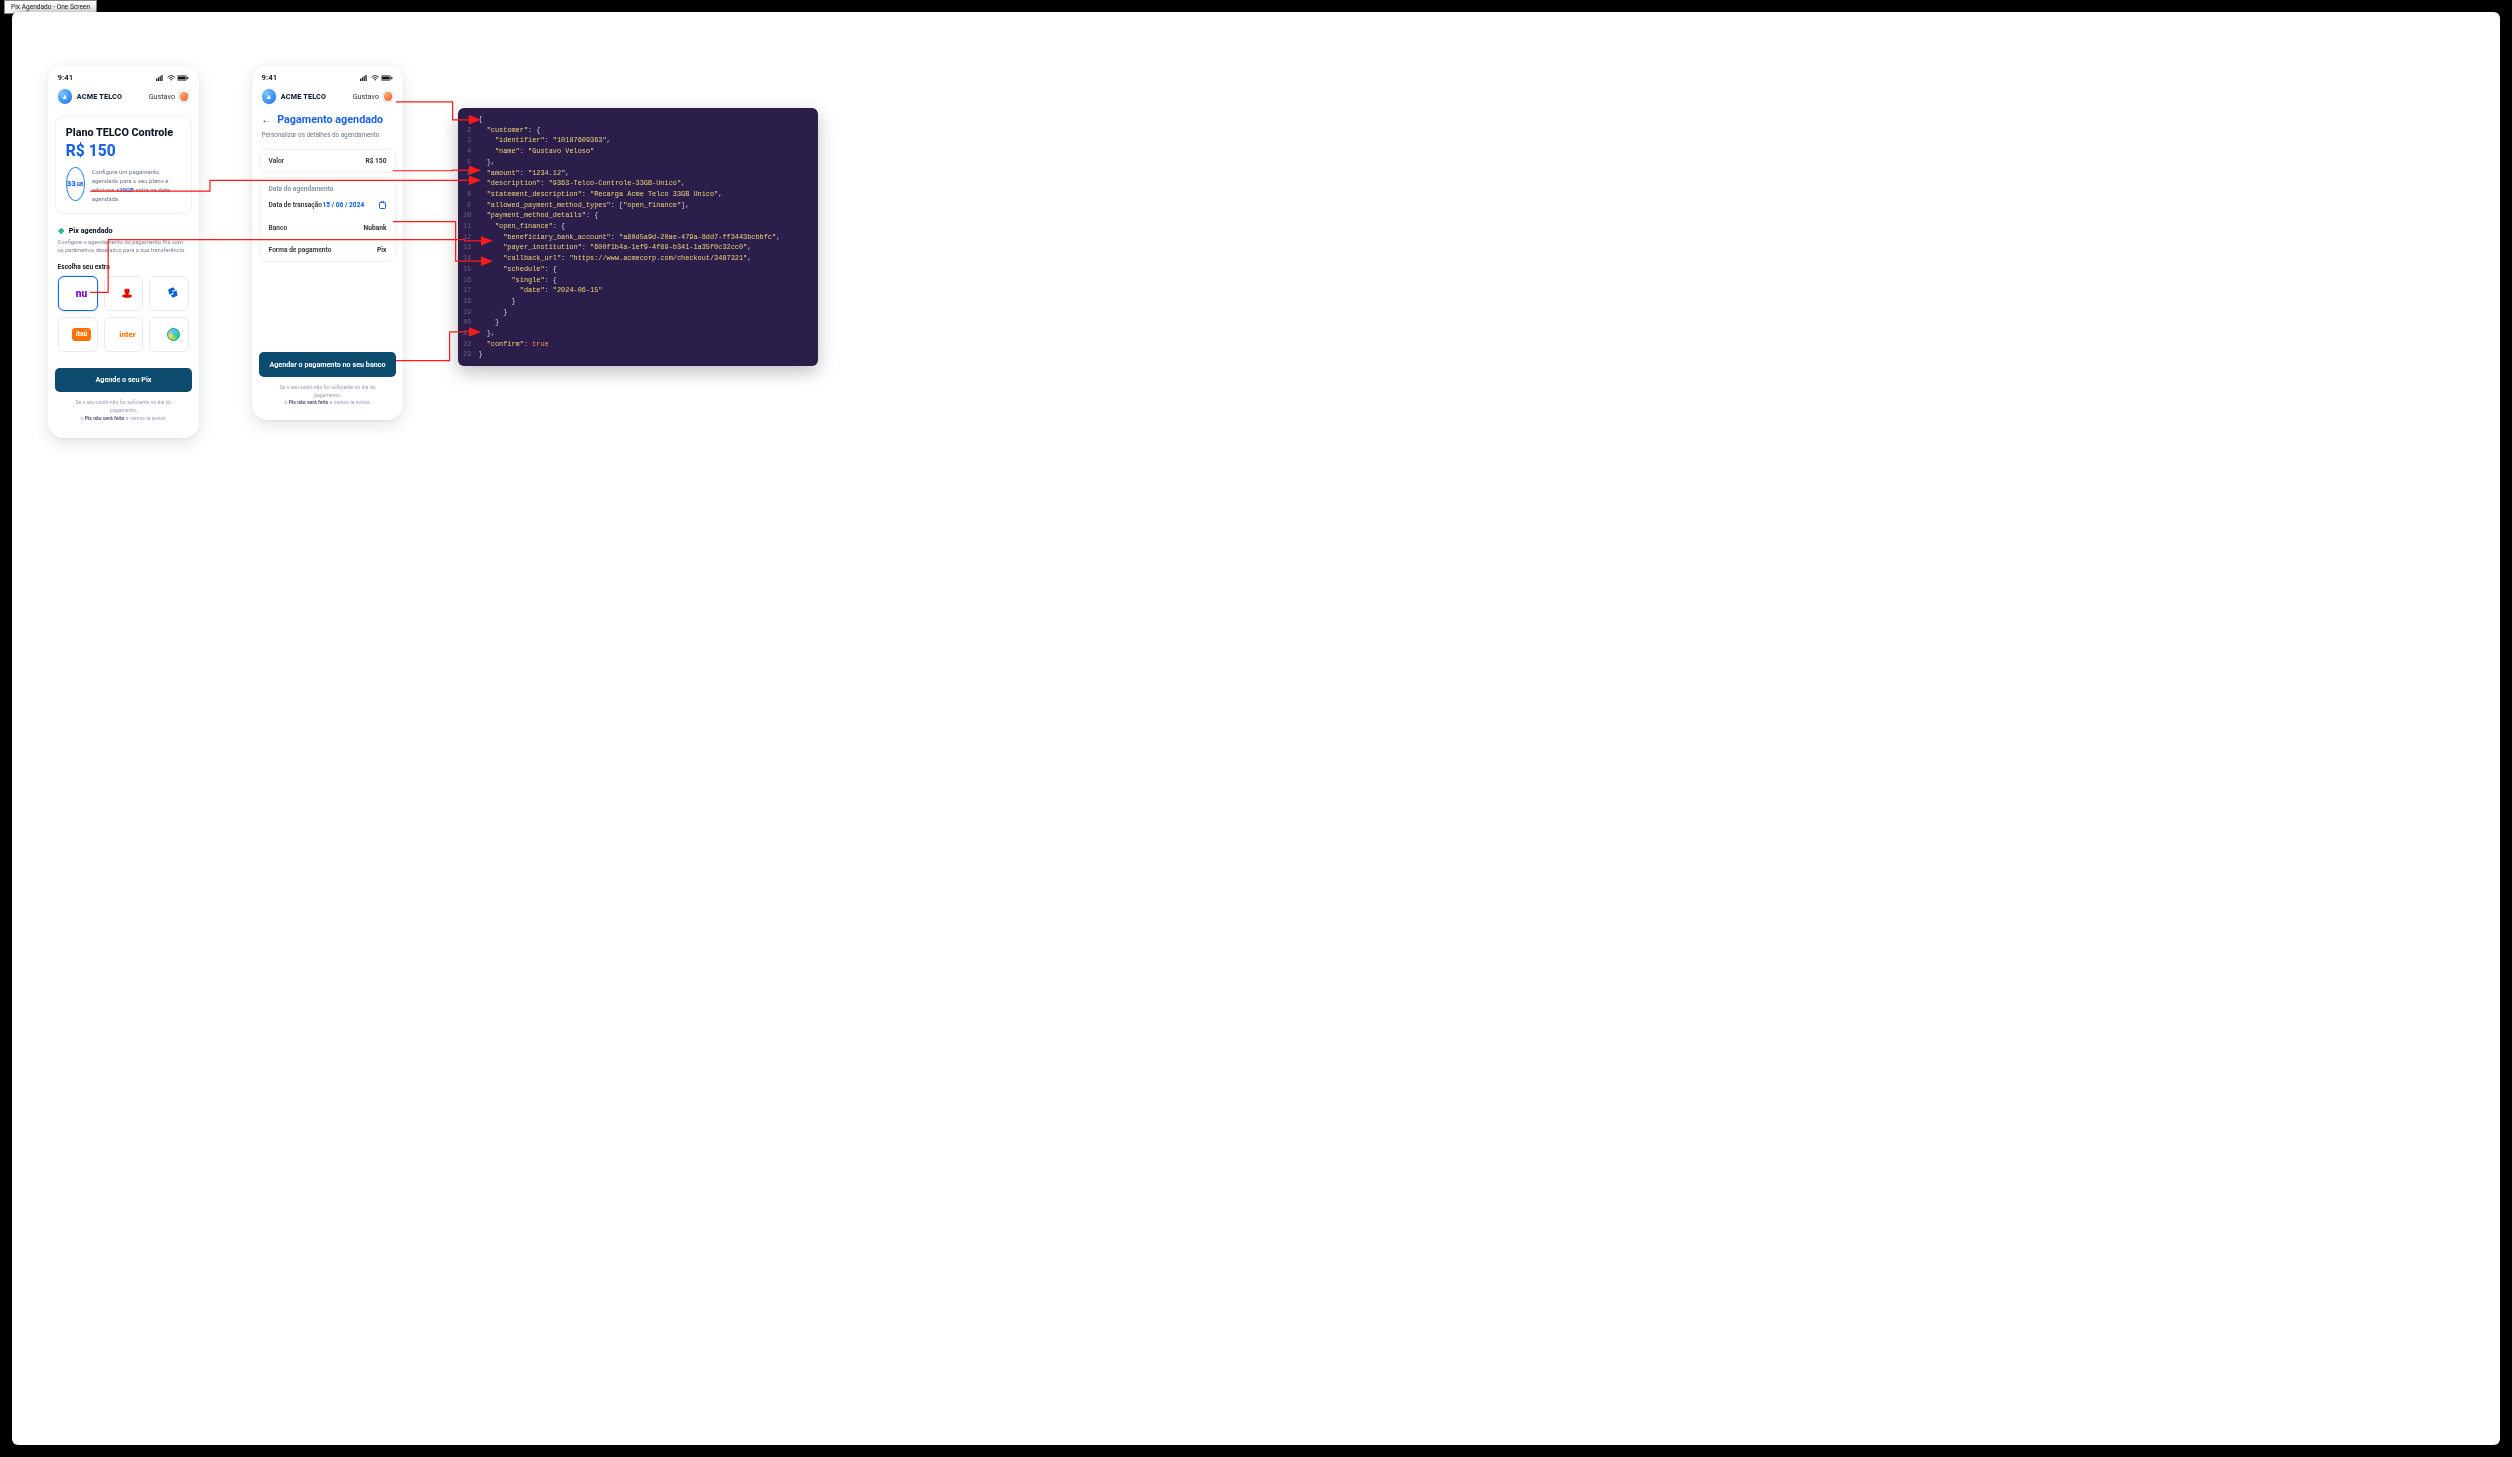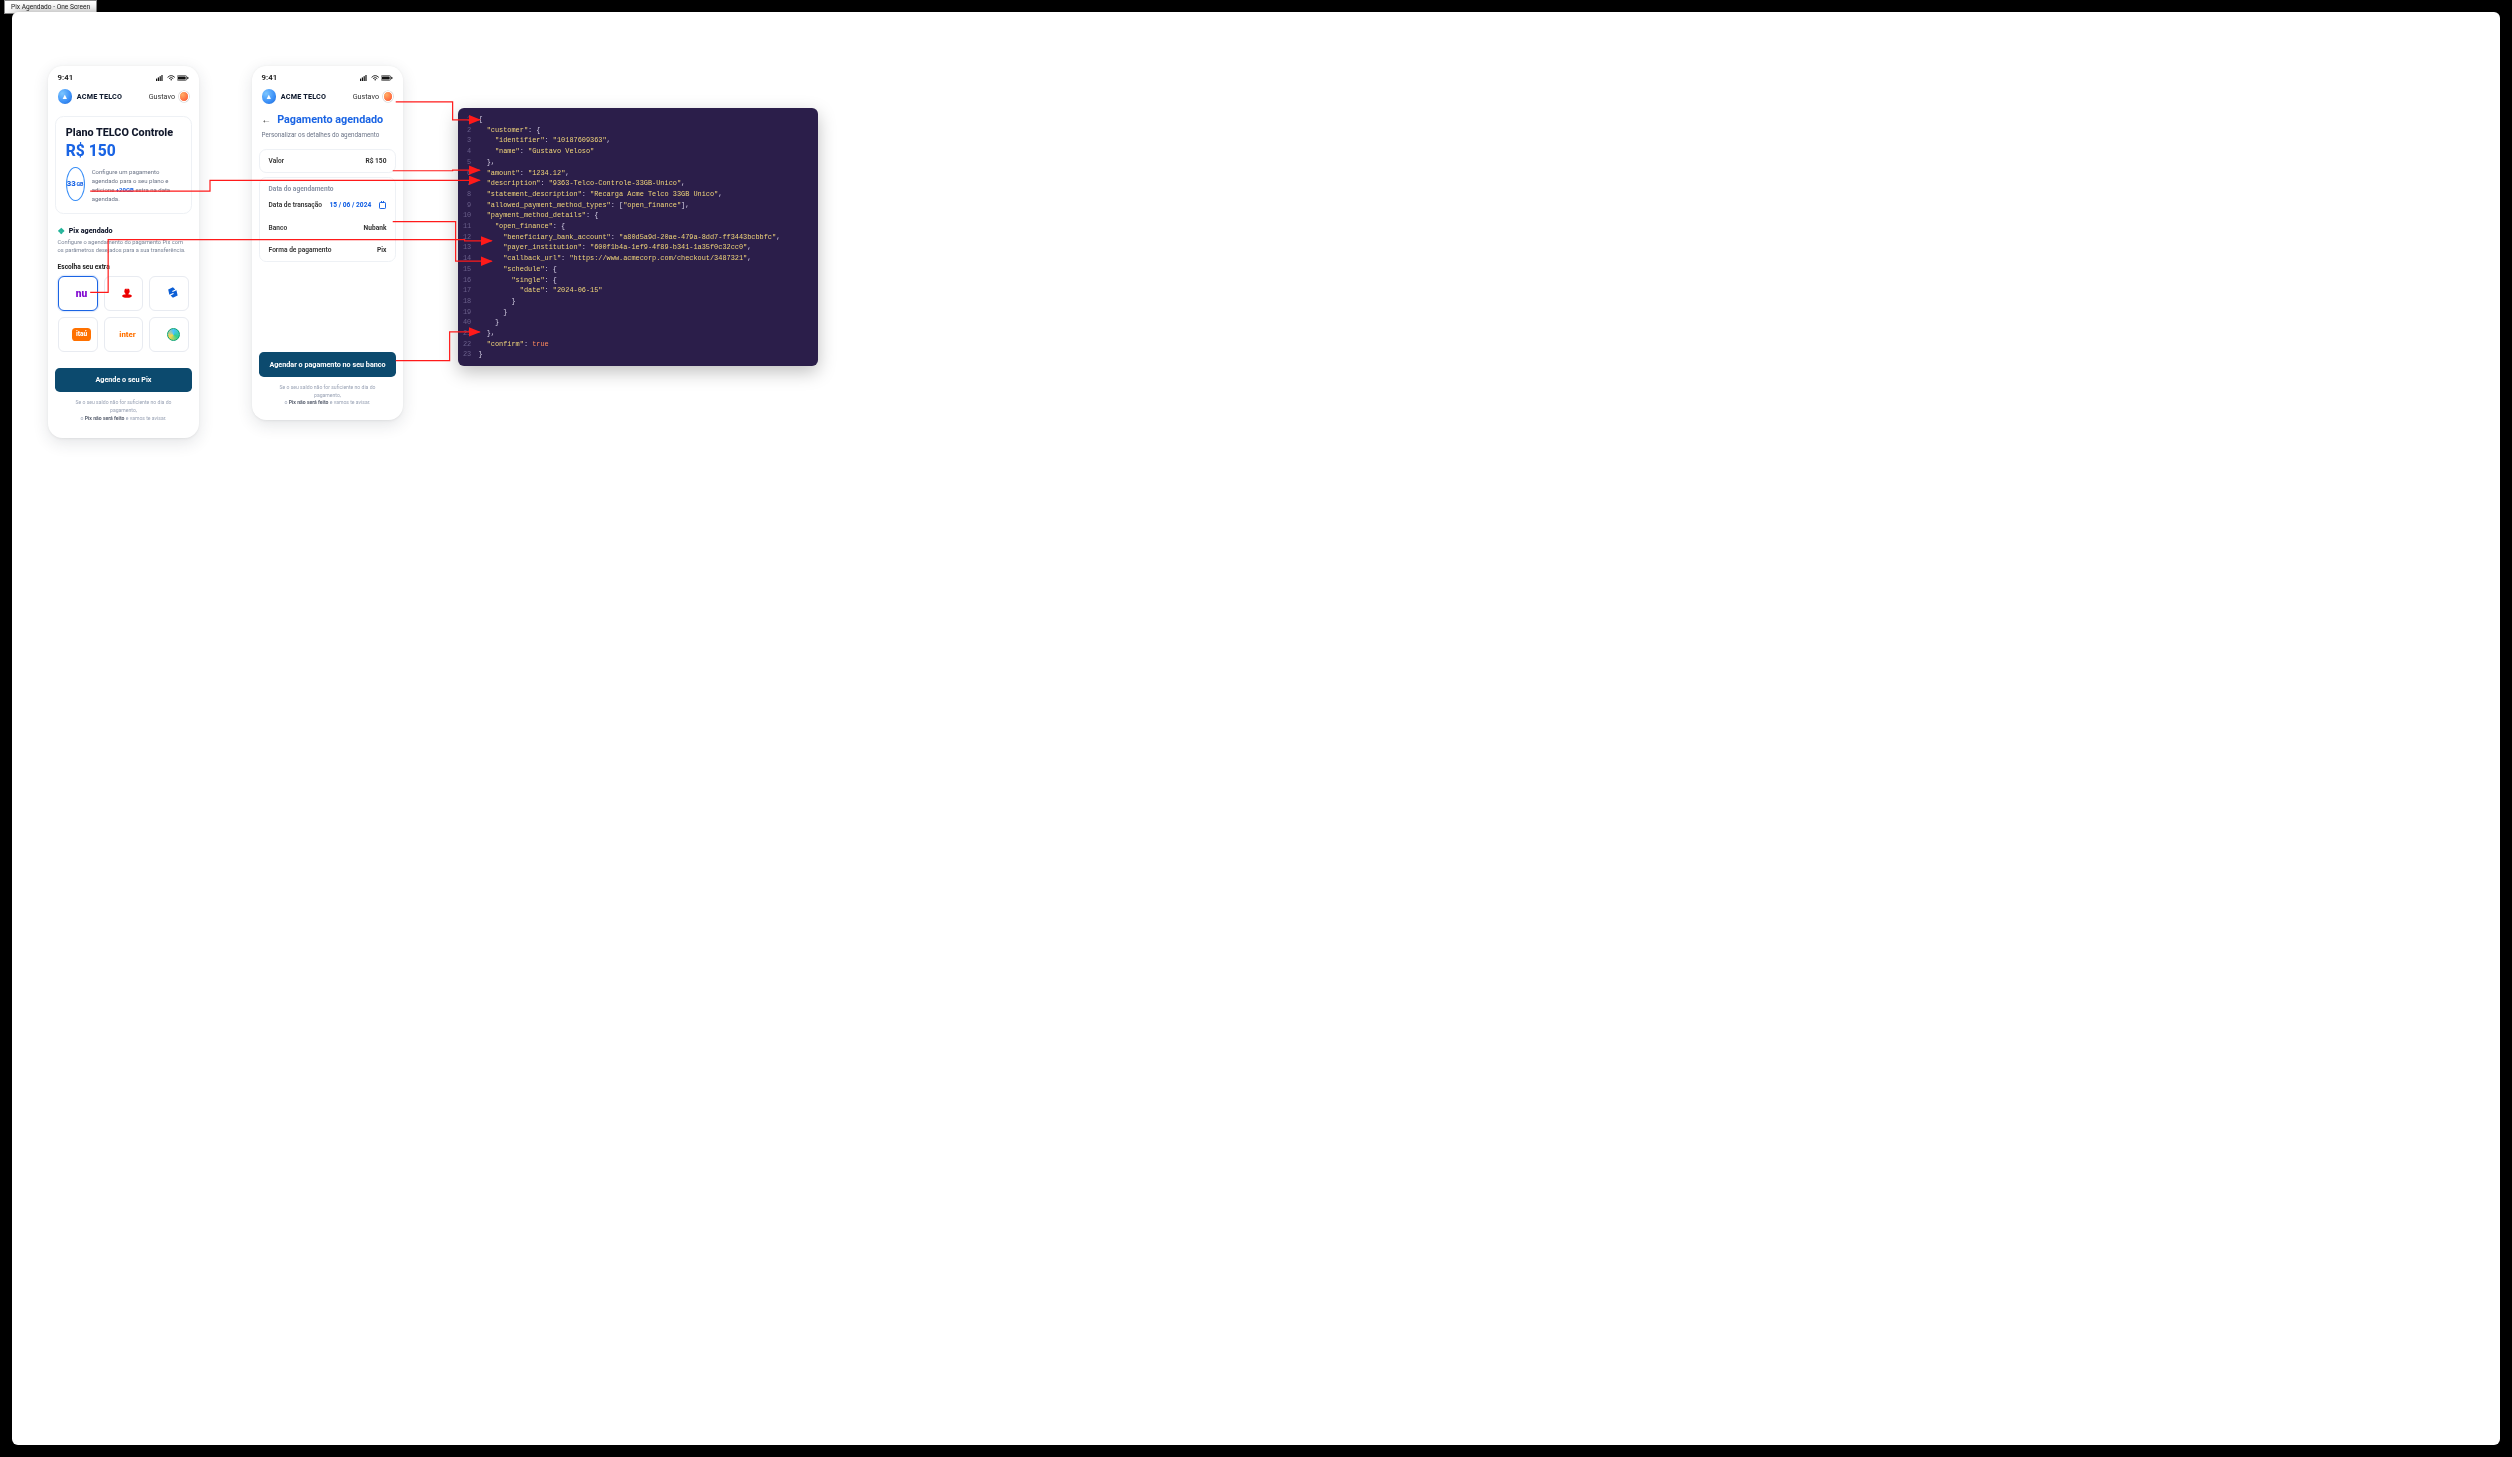--- a/index.html
+++ b/index.html
@@ -107,21 +107,21 @@
   .back-row { display:flex; align-items:center; gap:6px; padding:2.4px 9.6px; }
   .back-arrow { font-size:9.6px; color:#333; cursor:pointer; }
   .screen-title { font-size:10.8px; font-weight:700; color:#1a64e4; }
   .screen-sub { font-size:6.3px; color:#6b7487; padding:2.4px 9.6px 6px; }
 
   .flat-card { background:#fff; border:0.6px solid #eef1f5; border-radius:7.2px; margin:3.6px 7.2px; }
   .kv { display:flex; justify-content:space-between; padding:7.2px 8.4px; font-size:6.6px; }
   .kv .k { color:#333; font-weight:600;}
   .kv .v { color:#333; font-weight:700;}
   .section-label { font-size:6.6px; color:#8a93a6; font-weight:700; padding:7.2px 8.4px 1.2px; }
-  .v-blue { color:#1a64e4 !important; font-weight:800 !important; display:flex;align-items:center;gap:8px;}
+  .v-blue { color:#1a64e4 !important; font-weight:800 !important; display:flex;align-items:center;gap:15px;}
   .cal-icon { width:7.2px;height:7.2px;border:0.9px solid #1a64e4;border-radius:1.2px;position:relative;}
   .cal-icon::before{content:'';position:absolute;top:-1.8px;left:1.2px;right:1.2px;height:1.2px;border-left:0.9px solid #1a64e4;border-right:0.9px solid #1a64e4;}
 
   .phone-2 .primary-btn { margin-top:90px; }
 
   
   .code-panel {
     position:absolute;
     left: 446px; top: 96px;
     width: 360px;

